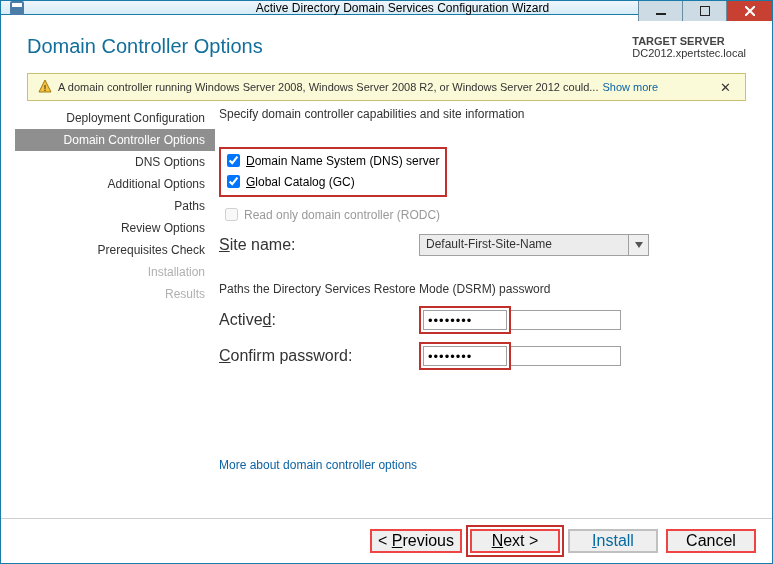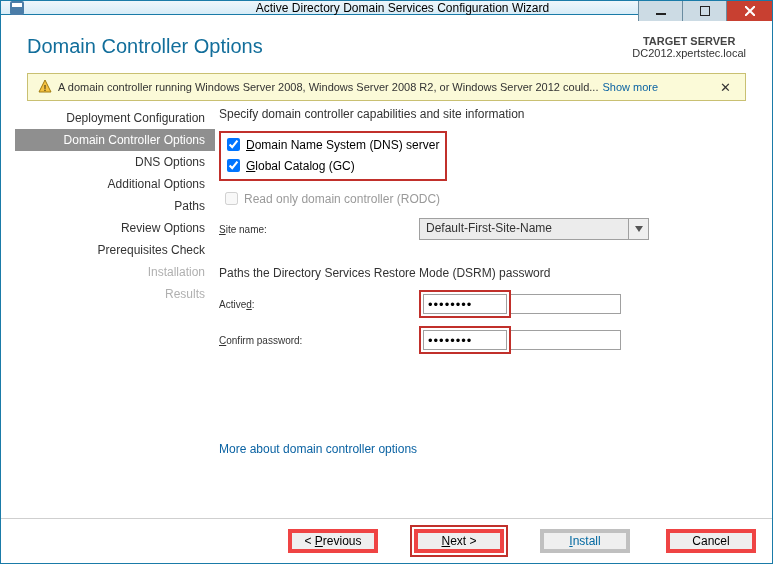--- a/index.html
+++ b/index.html
@@ -7,56 +7,56 @@
   .window { width: 773px; height: 564px; border: 1px solid #1a7ba8; display: flex; flex-direction: column; background: #fff; }
   .titlebar { height: 14px; background: linear-gradient(#eef6fb,#d7ecf7); border-bottom: 1px solid #1a7ba8; display: flex; align-items: center; position: relative; }
   .titlebar-icon { width: 16px; height: 16px; margin: 0 8px; display:inline-block;}
   .titlebar-title { flex: 1; text-align: center; font-size: 12px; color: #000; }
   .win-controls { display: flex; position: absolute; right: 0; top: 0; }
   .win-btn { width: 44px; height: 20px; border-left: 1px solid #6a8ca0; background: #ccdbe4; display:flex; align-items:center; justify-content:center; font-size:12px;}
   .win-btn.close { background:#c84031; color:#fff; width:46px;}
   .content { flex:1; display:flex; flex-direction:column; padding: 10px 14px 0 14px; position:relative; }
   .header-row { display:flex; justify-content:space-between; align-items:flex-start; padding: 10px 12px 14px 12px;}
   .page-title { font-size: 20px; color:#126e9b; font-weight:400;}
-  .target-info { text-align:center; font-size:11px; color:#555;}
+  .target-info { text-align:left; font-size:11px; color:#555;}
   .target-label { font-weight:bold; color:#444;}
   .target-server { color:#333;}
   .warning-bar { margin: 0 12px; border:1px solid #c9c072; background:#fbfad8; padding:5px 10px; font-size:11px; color:#333; display:flex; align-items:center;}
   .warn-icon { display:inline-block; margin-right:6px; }
   .warn-link { color:#0b63a3; margin-left:4px; cursor:pointer;}
   .warn-close { margin-left:auto; font-size:13px; color:#333; cursor:pointer; padding:0 4px;}
   .body-row { flex:1; display:flex; overflow:hidden;}
   .sidebar { width:200px; padding: 6px 0 0 0; font-size:12px;text-align:right;}
   .sb-item { padding:4px 10px 4px 24px; color:#333; white-space:nowrap;}
   .sb-item.active { background:#8f8f8f; color:#fff;}
   .sb-item.sub { padding-left:40px;}
   .sb-item.disabled { color:#b0b0b0;}
   .main { flex:1; padding: 6px 14px 0 4px; font-size:12px; color:#333; }
   .section-text { margin-bottom:10px;}
-  .check-group { border:2px solid #c1302b; display:inline-block; padding:2px 6px 2px 2px; margin-bottom:4px;}
+  .check-group { border:2px solid #c1302b; display:inline-block; padding:2px 6px 2px 2px; margin-bottom:4px;margin-top:16px;}
   .chk-row { display:flex; align-items:center; margin-bottom:2px;}
   .chk-row input { margin-right:6px;}
   .chk-label { font-size:12px; color:#000;}
   .chk-label .u { text-decoration:underline;}
   .rodc-row { display:flex; align-items:center; margin:4px 0 10px 2px; color:#9a9a9a;}
   .rodc-row input { margin-right:6px;}
   .row-field { display:flex; align-items:center; margin-bottom:8px;}
-  .lbl { width:200px; font-size:10px;}
+  .lbl { width:200px; font-size:16px;}
   .lbl .u { text-decoration:underline; }
   .site-combo { display:flex;justify-content:center; }
   .site-combo .combo-text { border:1px solid #a0a0a0; background:#ececec; width:210px; height:22px; font-size:12px; padding:2px 6px;}
   .site-combo .combo-btn { border:1px solid #a0a0a0; border-left:none; width:20px; height:22px; background:#efefef; display:flex; align-items:center; justify-content:center;}
   .pw-group { display:flex; align-items:center;}
   .pw-box { border:2px solid #c1302b; padding:2px;}
   .pw-input { border:1px solid #a0a0a0; height:20px; width:84px; font-size:13px; letter-spacing:1px; padding:0 4px;}
   .pw-right { border:1px solid #a0a0a0; border-left:none; height:20px; width:110px; background:#fff;}
   .section-spacer { height:18px;}
   .more-link { color:#0b63a3; font-size:12px; margin-top:80px; display:inline-block; cursor:pointer;}
   .footer { border-top:1px solid #cfcfcf; padding:10px 16px; display:flex; justify-content:flex-end; gap:8px;}
-  .ft-btn { min-width:90px; height:24px; border:4px solid #ef4444; background:#efefef; font-size:12px; cursor:pointer;margin-left:28px;}
+  .ft-btn { min-width:90px; height:24px; border:2px solid #ef4444; background:#efefef; font-size:16px; cursor:pointer;}
   .ft-btn.disabled { color:#0369a1; border-color:#c0c0c0; cursor:default;}
   .ft-btn.boxed { outline:2px solid #c1302b; outline-offset:2px;}
   .ft-btn .u { text-decoration:underline; }
 </style>
 </head>
 <body>
 
 <div class="window">
 
   <div class="titlebar">

